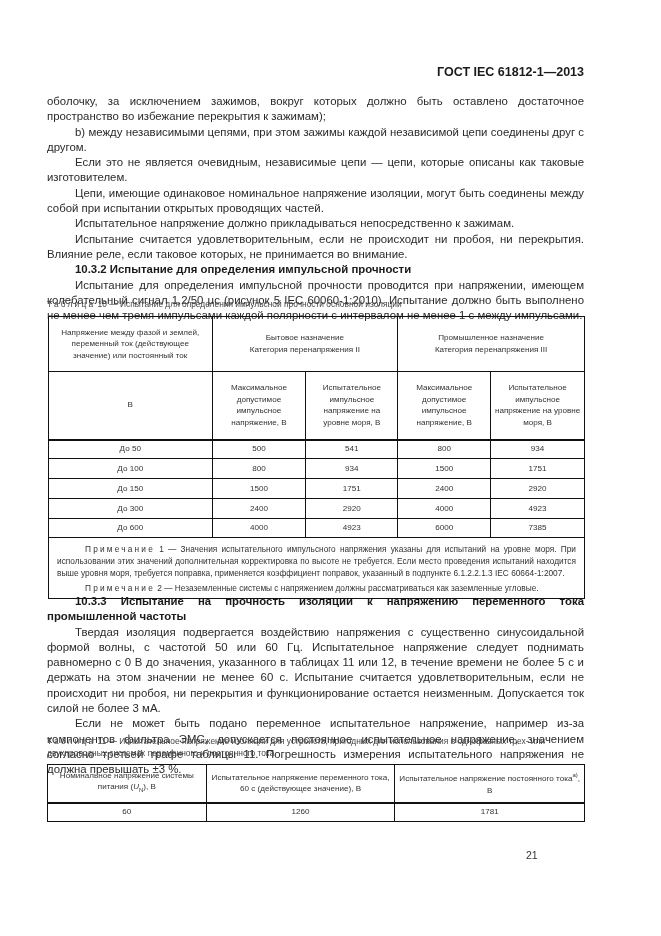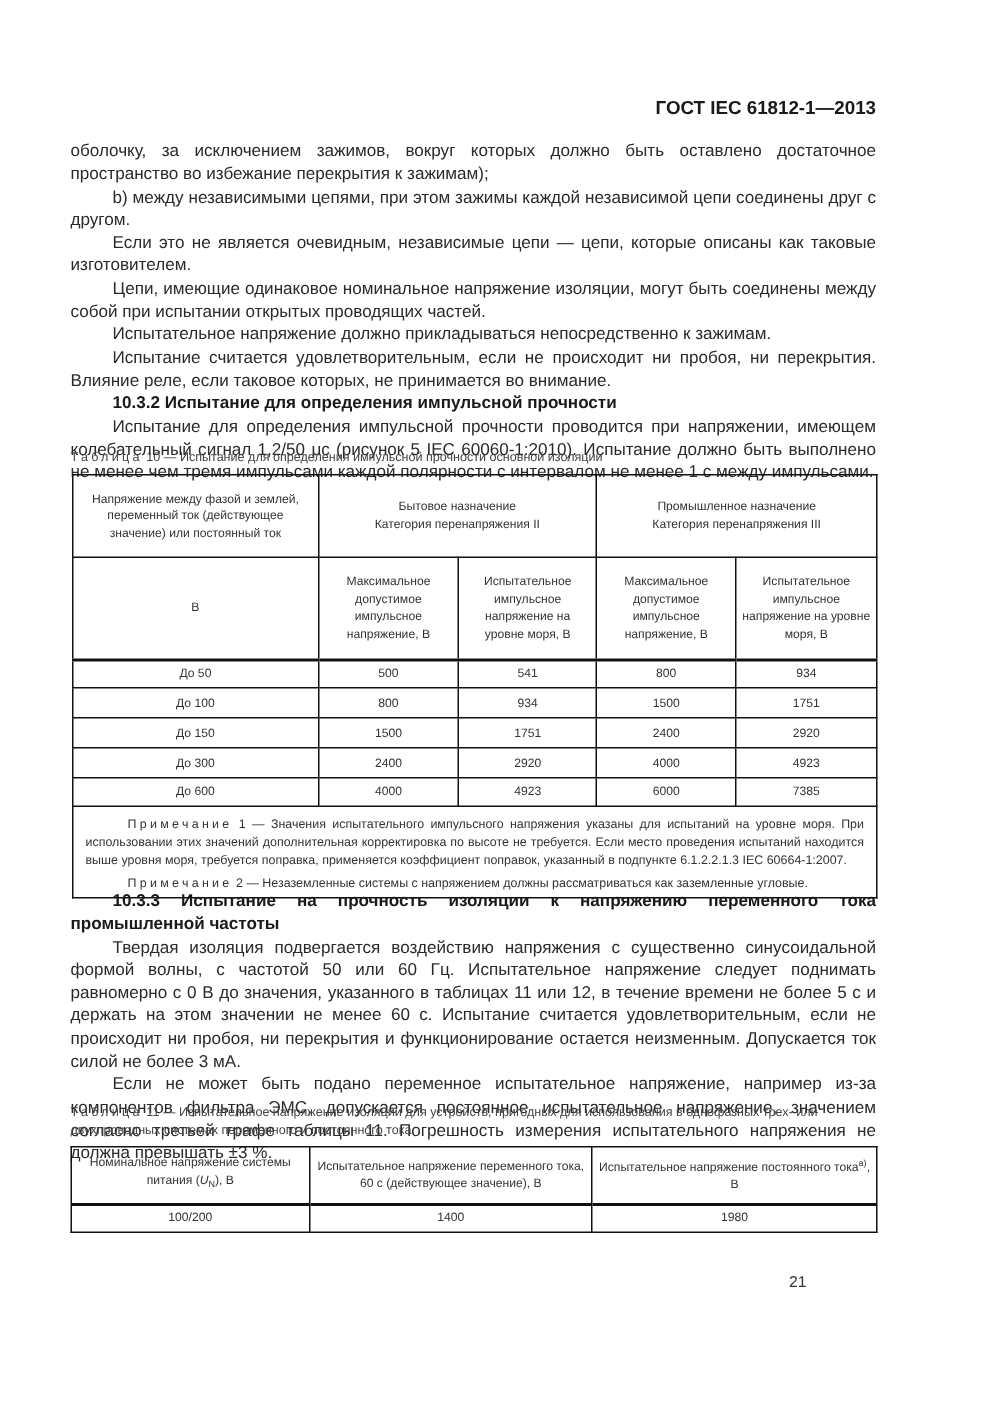--- a/index.html
+++ b/index.html
@@ -130,21 +130,21 @@
         <col style="width:189px">
         <col style="width:190px">
     </colgroup>
     <tbody>
         <tr class="thick-bottom" style="height:38px;">
       <td><span>Номинальное напряжение системы питания (</span><i>U</i><sub>N</sub><span>), В</span></td>
       <td>Испытательное напряжение переменного тока, 60 с (действующее значение), В</td>
       <td><span>Испытательное напряжение постоянного тока</span><sup>a)</sup><span>, В</span></td>
     </tr>
     <tr style="height:19px;">
-      <td>100/200</td>
-      <td>1400</td>
-      <td>1980</td>
+      <td>60</td>
+      <td>1260</td>
+      <td>1781</td>
     </tr>
   </tbody>
     </table>
 
   <div class="pagenum">21</div>
 </div>
 
 </body></html>

